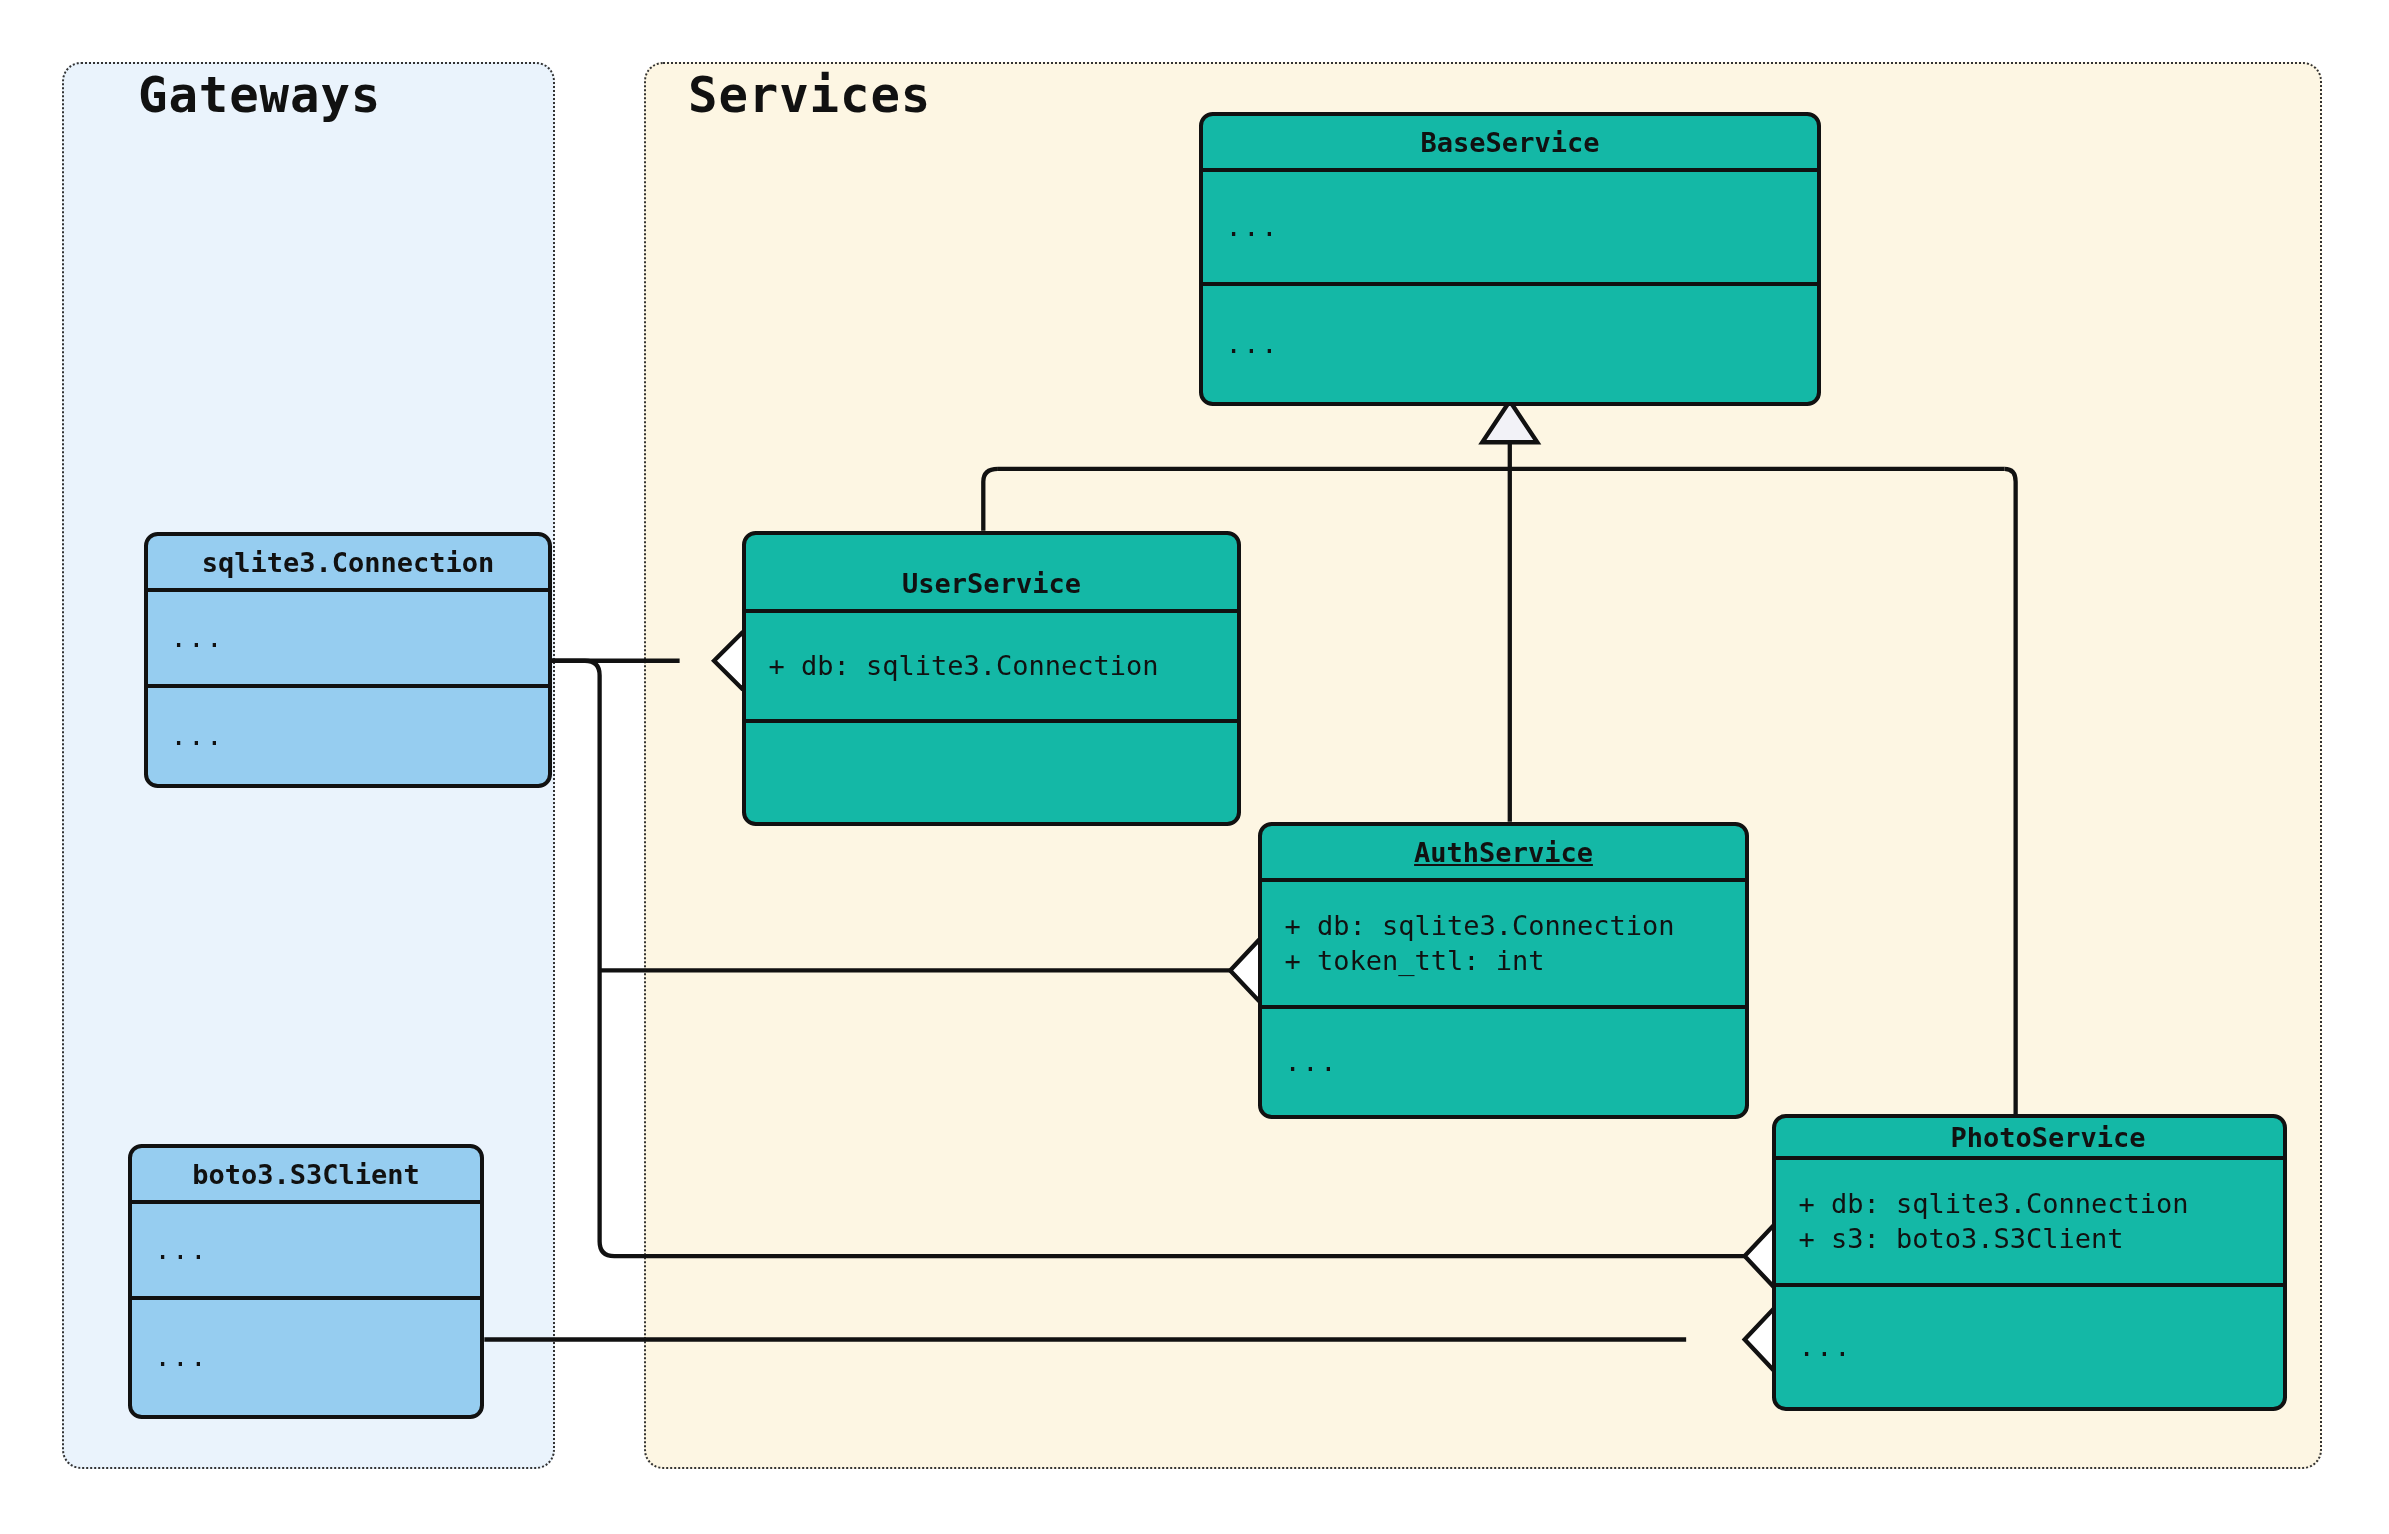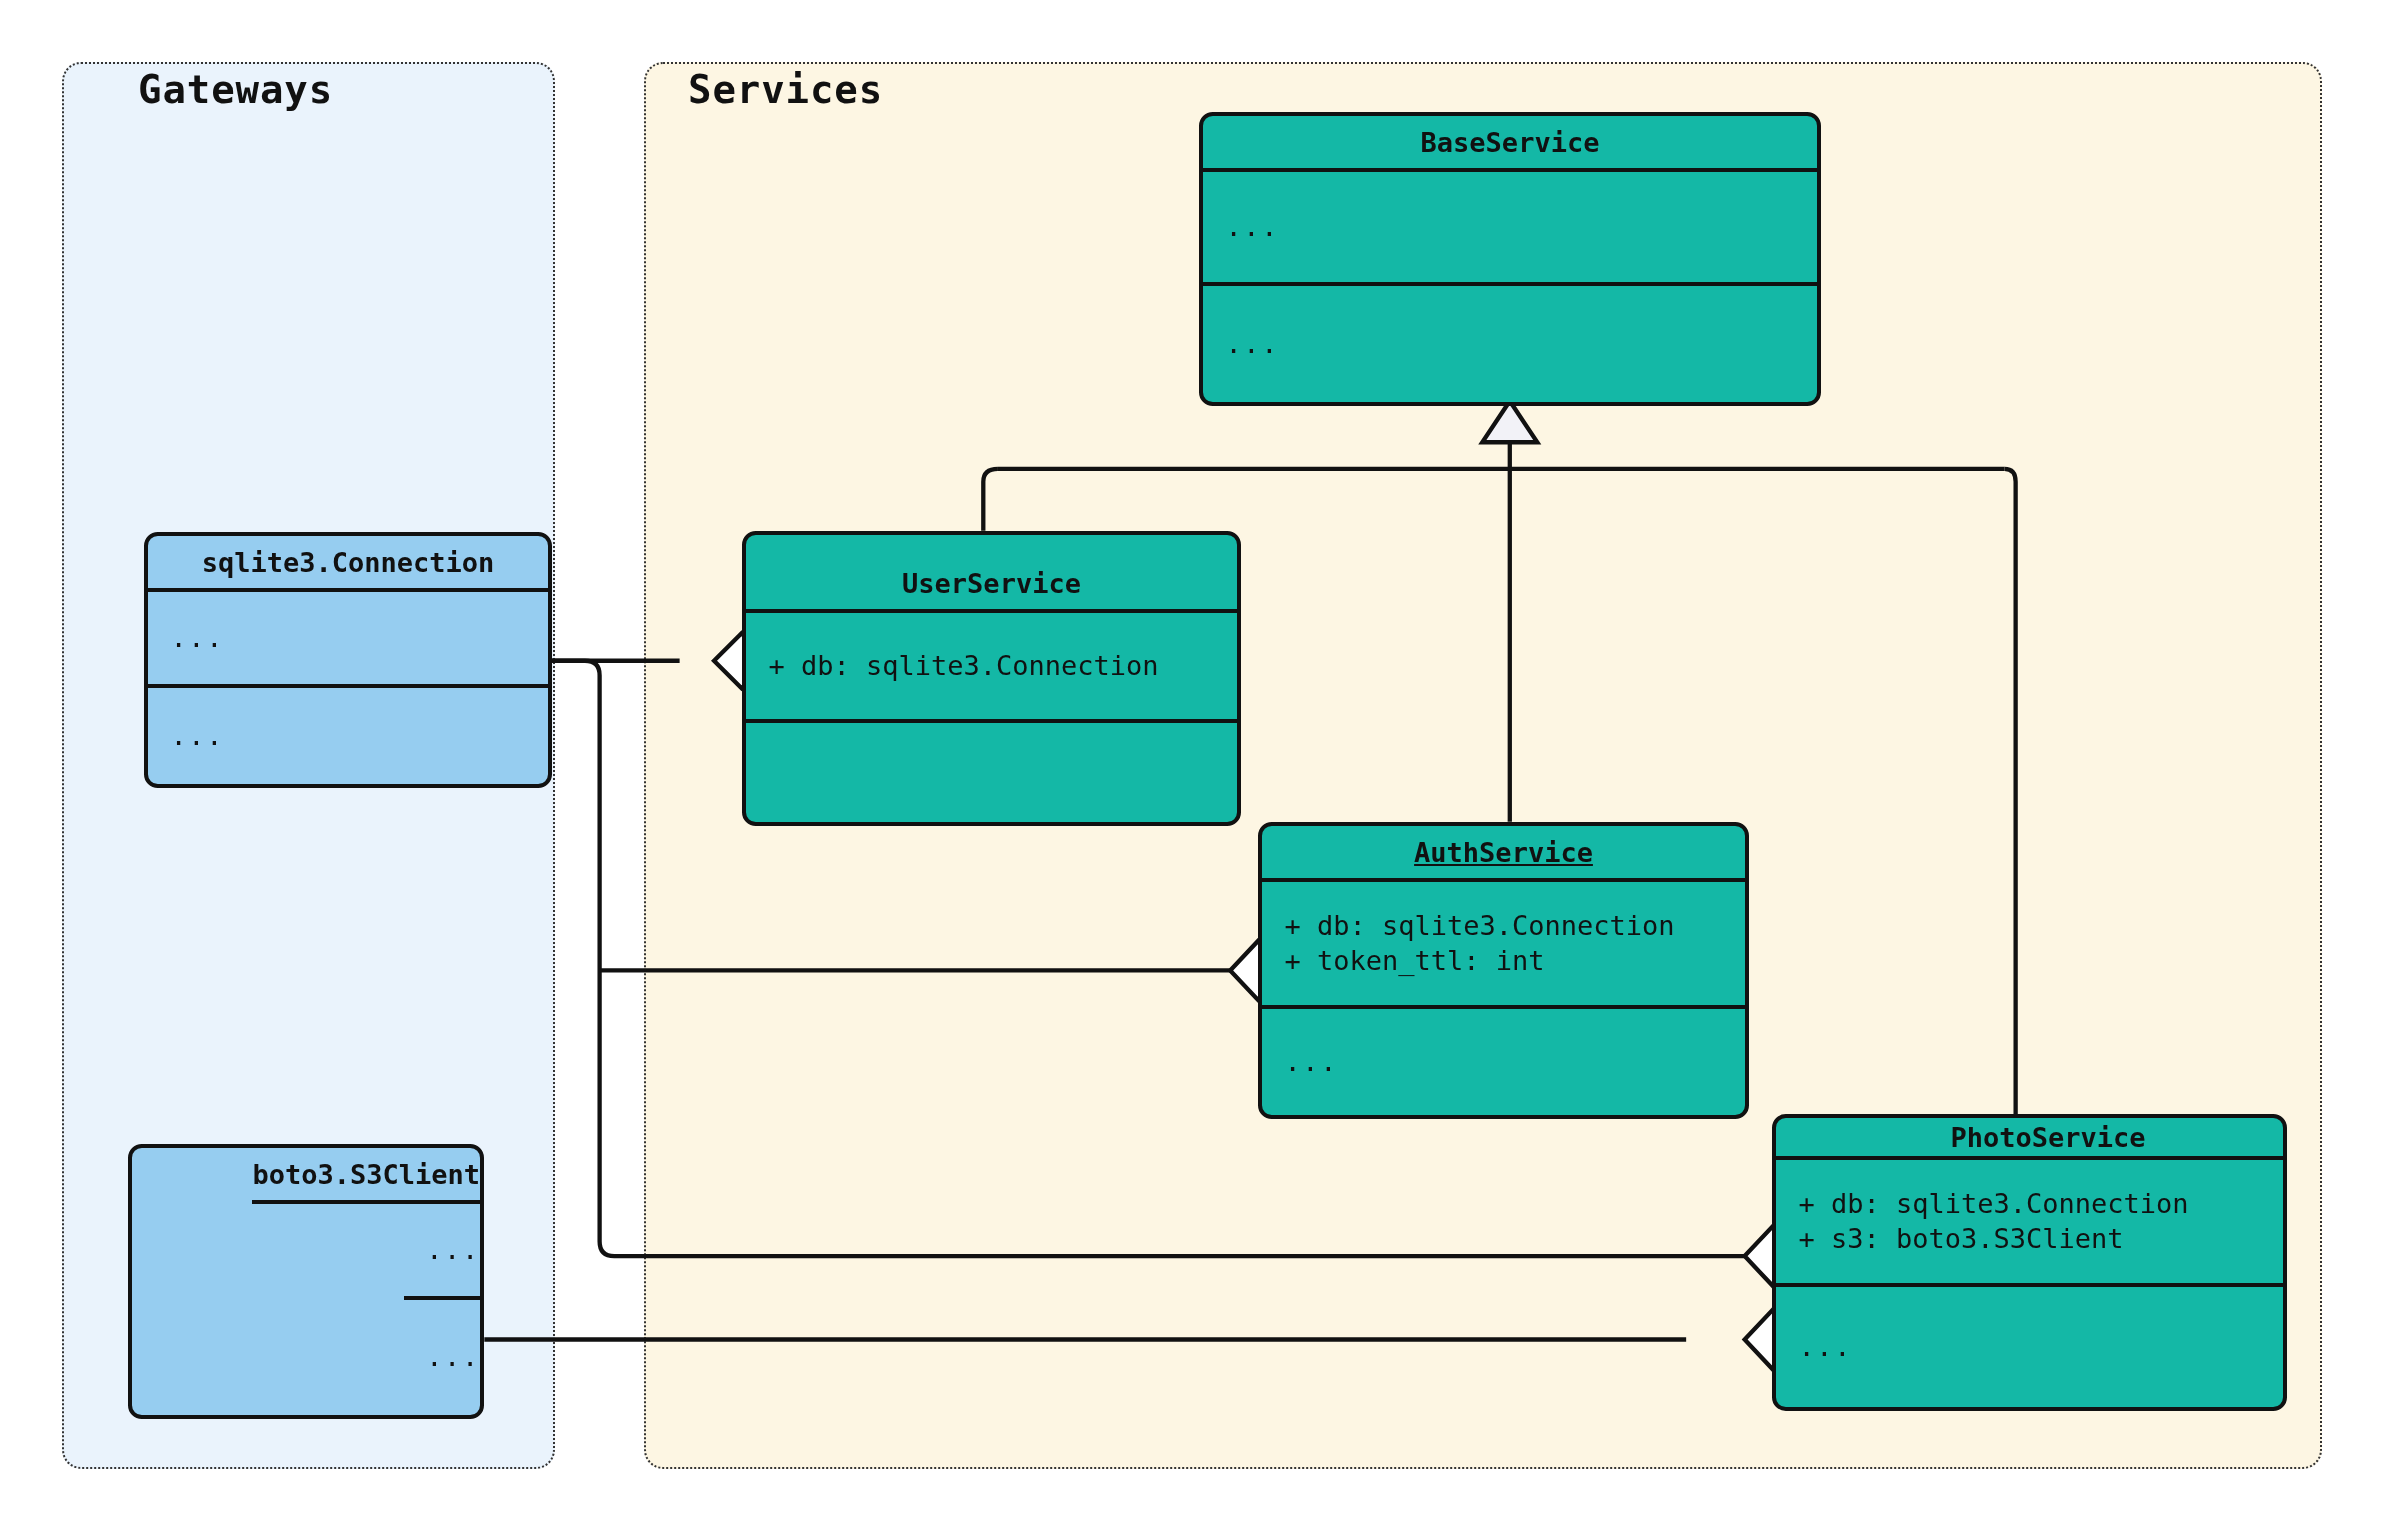--- a/index.html
+++ b/index.html
@@ -27,21 +27,21 @@
     border: 2.6px dotted #333333;
     border-radius: 19px;
     box-sizing: border-box;
   }
   .pkg-gateways { background: #eaf3fc; }
   .pkg-services { background: #fdf6e3; }
   .pkg-title {
     position: absolute;
     font-family: "DejaVu Sans Mono", "Liberation Mono", monospace;
     font-weight: bold;
-    font-size: 39px;
+    font-size: 49px;
     color: #111111;
     letter-spacing: 0.9px;
     white-space: nowrap;
   }
   
   .cls {
     position: absolute;
     box-sizing: border-box;
     border: 4.3px solid #111111;
     border-radius: 13.8px;
@@ -116,21 +116,21 @@
     <polygon points="2028,1460 2060,1426 2092,1460 2060,1494" fill="#ffffff" stroke="#111111" stroke-width="5" stroke-linejoin="miter"></polygon>
     <polygon points="2028,1557 2060,1523 2092,1557 2060,1591" fill="#ffffff" stroke="#111111" stroke-width="5" stroke-linejoin="miter"></polygon>
   </svg>
 
   <div class="cls blue" style="left:144px; top:532px; width:408px; height:256px;">
     <div class="hdr" style="height:56px;">sqlite3.Connection</div>
     <div class="comp divided ellipsis" style="height:96px;">...</div>
     <div class="comp ellipsis" style="flex:1;">...</div>
   </div>
 
-  <div class="cls blue" style="left:128px; top:1144px; width:356px; height:275px;align-items:flex-end;">
+  <div class="cls blue" style="left:128px; top:1144px; width:356px; height:275px;">
     <div class="hdr" style="height:56px;">boto3.S3Client</div>
     <div class="comp divided ellipsis" style="height:96px;">...</div>
     <div class="comp ellipsis" style="flex:1;">...</div>
   </div>
 
   <div class="cls amber" style="left:1199px; top:112px; width:622px; height:294px;">
     <div class="hdr" style="height:56px;">BaseService</div>
     <div class="comp divided ellipsis" style="height:114px;">...</div>
     <div class="comp ellipsis" style="flex:1;">...</div>
   </div>

